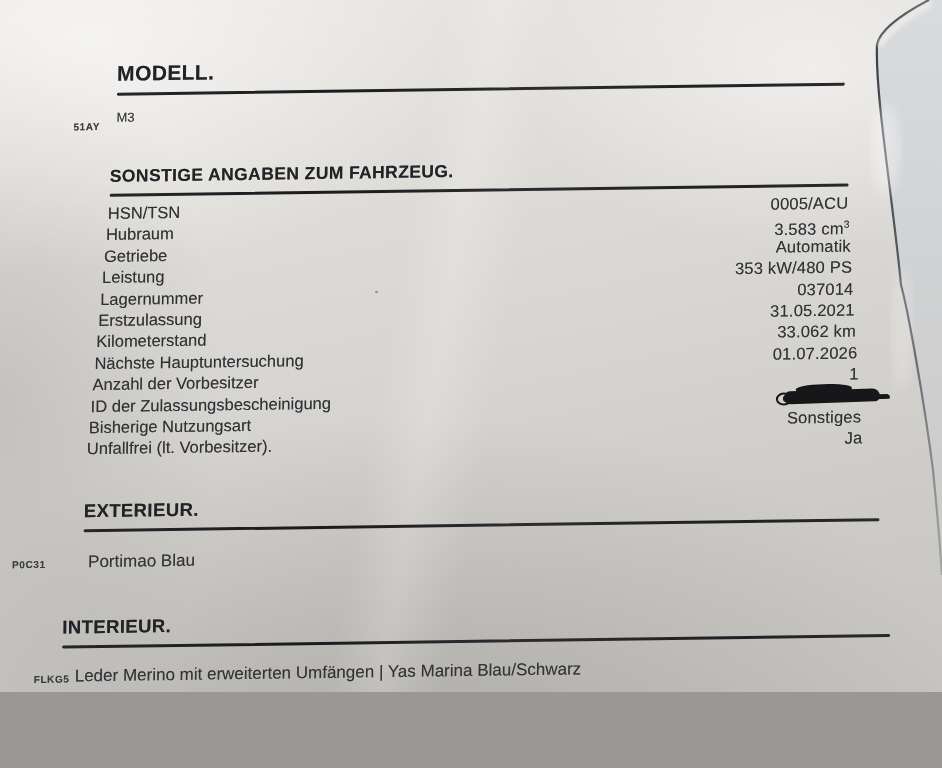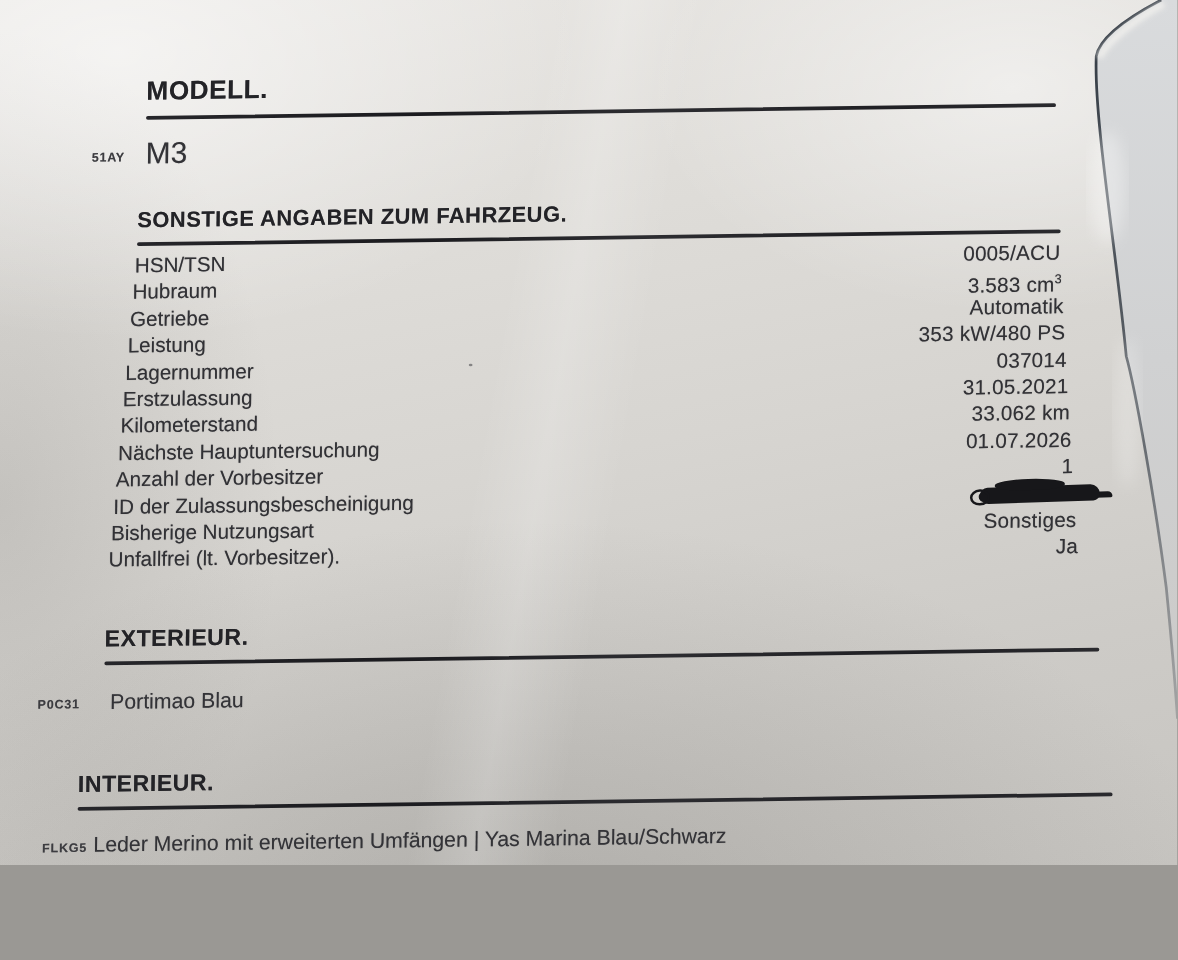--- a/index.html
+++ b/index.html
@@ -26,21 +26,21 @@
   .sec h2{margin:0;font-weight:700;color:#232327;letter-spacing:.4px;
           text-shadow:0 0 .5px rgba(30,30,34,.55);}
   .rule{height:2.8px;border-radius:2px;margin-top:7px;
         background:linear-gradient(90deg,#26262a,#1b1b1f 30%,#2d2d31 55%,#202024 80%,#2a2a2e);}
   .t-xl{font-size:21px;}
   .t-md{font-size:17.5px;letter-spacing:.3px;}
   .t-lg{font-size:18.5px;}
   .code{position:absolute;font-size:10px;font-weight:600;letter-spacing:.6px;color:#3c3c40;
         text-shadow:0 0 .5px rgba(60,60,64,.45);}
   .optval{position:absolute;font-size:17px;color:#333337;text-shadow:0 0 .6px rgba(58,58,62,.45);}
-  .modelval{font-size:24px;}
+  .modelval{font-size:13px;}
   .spec{position:absolute;left:96px;top:198px;width:760px;font-size:16.5px;}
   .srow{display:flex;justify-content:space-between;height:21.4px;line-height:21.4px;}
   .srow .lbl{transform:translateX(calc(10.5px + var(--i)*-1.65px));
              text-shadow:0 0 .6px rgba(58,58,62,.5);}
   .srow .val{transform:translateX(calc(-9px + var(--i)*1.55px));letter-spacing:.2px;
              text-shadow:0 0 .6px rgba(58,58,62,.5);}
   sup{font-size:62%;vertical-align:super;}
   
   .redact{position:relative;display:inline-block;width:96px;height:13px;margin-bottom:-1px;
           margin-right:-20px;background:#17171a;border-radius:7px 9px 6px 8px;
@@ -146,21 +146,21 @@
       <div class="srow" style="--i:11">
         <span class="lbl">Unfallfrei (lt. Vorbesitzer).</span>
         <span class="val">Ja</span>
       </div>
     </div>
 
     <div class="sec" style="left:86px;top:495px;width:796px">
       <h2 class="t-lg">EXTERIEUR.</h2>
       <div class="rule"></div>
     </div>
-    <span class="code" style="left:33px;top:553px">P0C31</span>
+    <span class="code" style="left:15px;top:553px">P0C31</span>
     <span class="optval" style="left:91px;top:547px">Portimao Blau</span>
 
     <div class="sec" style="left:66px;top:611px;width:828px">
       <h2 class="t-lg">INTERIEUR.</h2>
       <div class="rule"></div>
     </div>
     <span class="code" style="left:38px;top:668px">FLKG5</span>
     <span class="optval" style="left:79px;top:661px">Leder Merino mit erweiterten Umfängen | Yas Marina Blau/Schwarz</span>
 
   </div>

